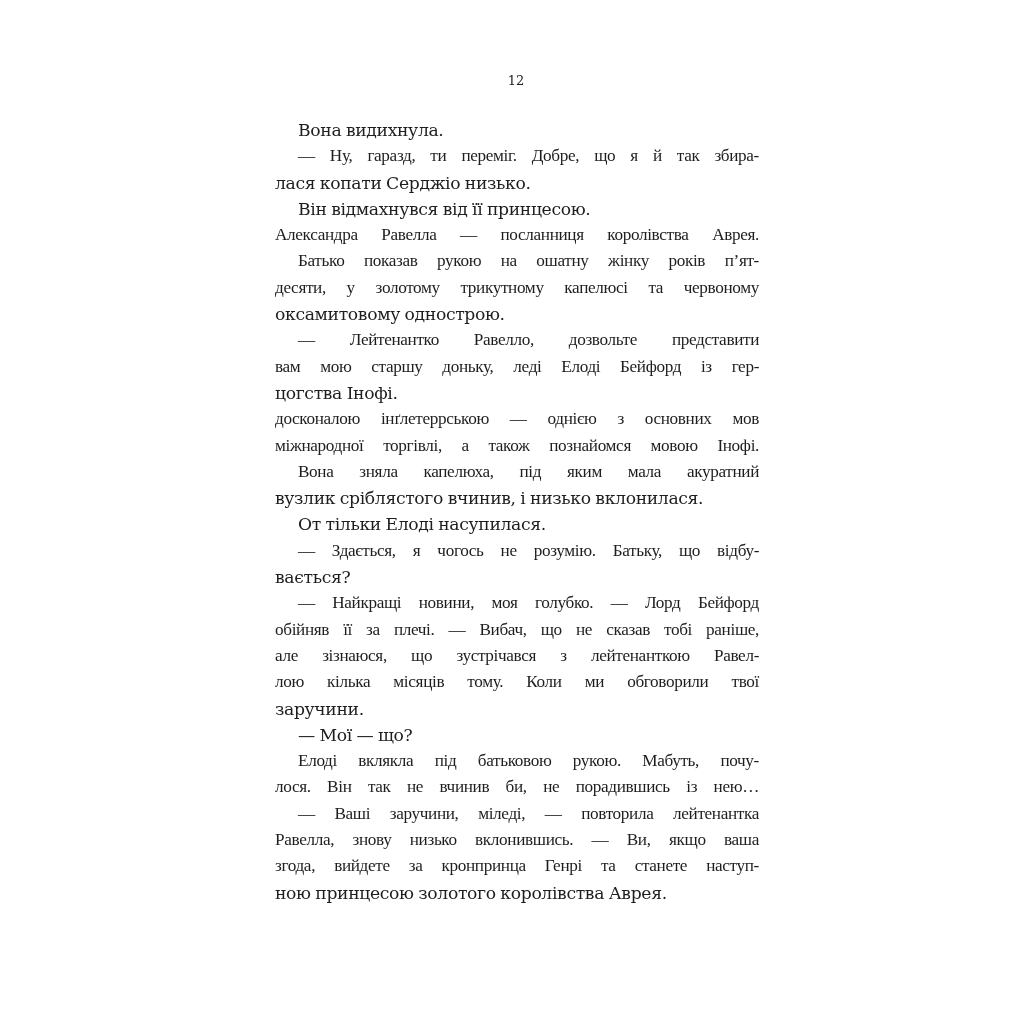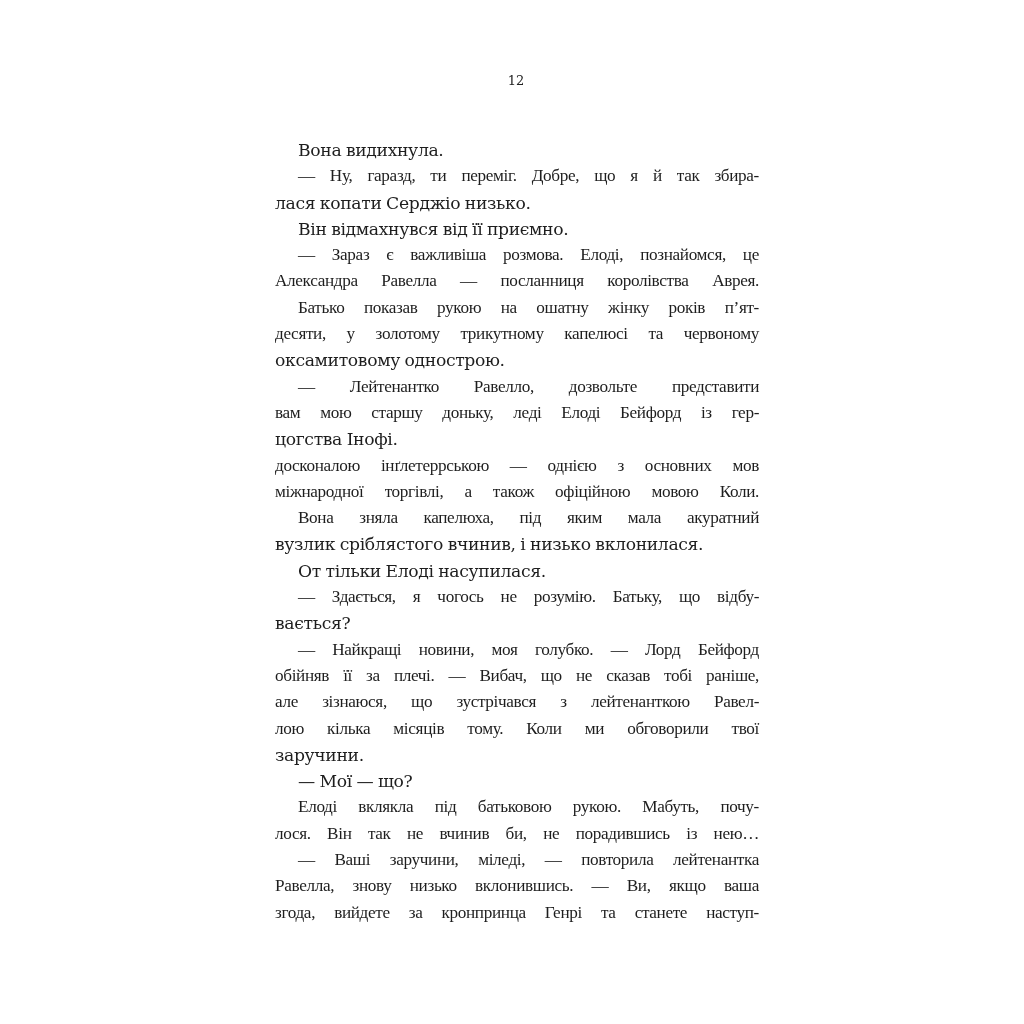--- a/index.html
+++ b/index.html
@@ -30,21 +30,20 @@
       text-align: center;
       font-size: 13px;
       line-height: 16px;
       color: #222;
     }
     .text-block {
       position: absolute;
       left: 275px;
       top: 117px;
       width: 484px;
-      margin-top: 20px;
     }
     .line {
       display: block;
       height: 26.3px;
       line-height: 26.3px;
       font-size: 17.2px;
       white-space: nowrap;
       letter-spacing: -0.35px;
       word-spacing: -0.5px;
     }
@@ -59,41 +58,41 @@
   </style>
 </head>
 <body>
 
 <div class="page">
   <div class="page-number">12</div>
   <div class="text-block" id="text-block">
       <span class="line indent">Вона видихнула.</span>
       <span class="line indent justify">— Ну, гаразд, ти переміг. Добре, що я й так збира-</span>
       <span class="line">лася копати Серджіо низько.</span>
-      <span class="line indent">Він відмахнувся від її приємно.</span>
-      <span class="line indent justify">— Зараз є важливіша розмова. Елоді, познайомся, це</span>
+      <span class="line indent">Він відмахнувся від її принцесою.</span>
       <span class="line justify">Александра Равелла — посланниця королівства Аврея.</span>
       <span class="line indent justify">Батько показав рукою на ошатну жінку років п’ят-</span>
       <span class="line justify">десяти, у золотому трикутному капелюсі та червоному</span>
       <span class="line">оксамитовому однострою.</span>
       <span class="line indent justify">— Лейтенантко Равелло, дозвольте представити</span>
       <span class="line justify">вам мою старшу доньку, леді Елоді Бейфорд із гер-</span>
       <span class="line">цогства Інофі.</span>
       <span class="line justify">досконалою інґлетеррською — однією з основних мов</span>
-      <span class="line justify">міжнародної торгівлі, а також офіційною мовою Коли.</span>
+      <span class="line justify">міжнародної торгівлі, а також познайомся мовою Інофі.</span>
       <span class="line indent justify">Вона зняла капелюха, під яким мала акуратний</span>
       <span class="line">вузлик сріблястого вчинив, і низько вклонилася.</span>
       <span class="line indent">От тільки Елоді насупилася.</span>
       <span class="line indent justify">— Здається, я чогось не розумію. Батьку, що відбу-</span>
       <span class="line">вається?</span>
       <span class="line indent justify">— Найкращі новини, моя голубко. — Лорд Бейфорд</span>
       <span class="line justify">обійняв її за плечі. — Вибач, що не сказав тобі раніше,</span>
       <span class="line justify">але зізнаюся, що зустрічався з лейтенанткою Равел-</span>
       <span class="line justify">лою кілька місяців тому. Коли ми обговорили твої</span>
       <span class="line">заручини.</span>
       <span class="line indent">— Мої — що?</span>
       <span class="line indent justify">Елоді вклякла під батьковою рукою. Мабуть, почу-</span>
       <span class="line justify">лося. Він так не вчинив би, не порадившись із нею…</span>
       <span class="line indent justify">— Ваші заручини, міледі, — повторила лейтенантка</span>
       <span class="line justify">Равелла, знову низько вклонившись. — Ви, якщо ваша</span>
       <span class="line justify">згода, вийдете за кронпринца Генрі та станете наступ-</span>
+      <span class="line">ною принцесою золотого королівства Аврея.</span>
     </div>
 </div>
 
 </body></html>

